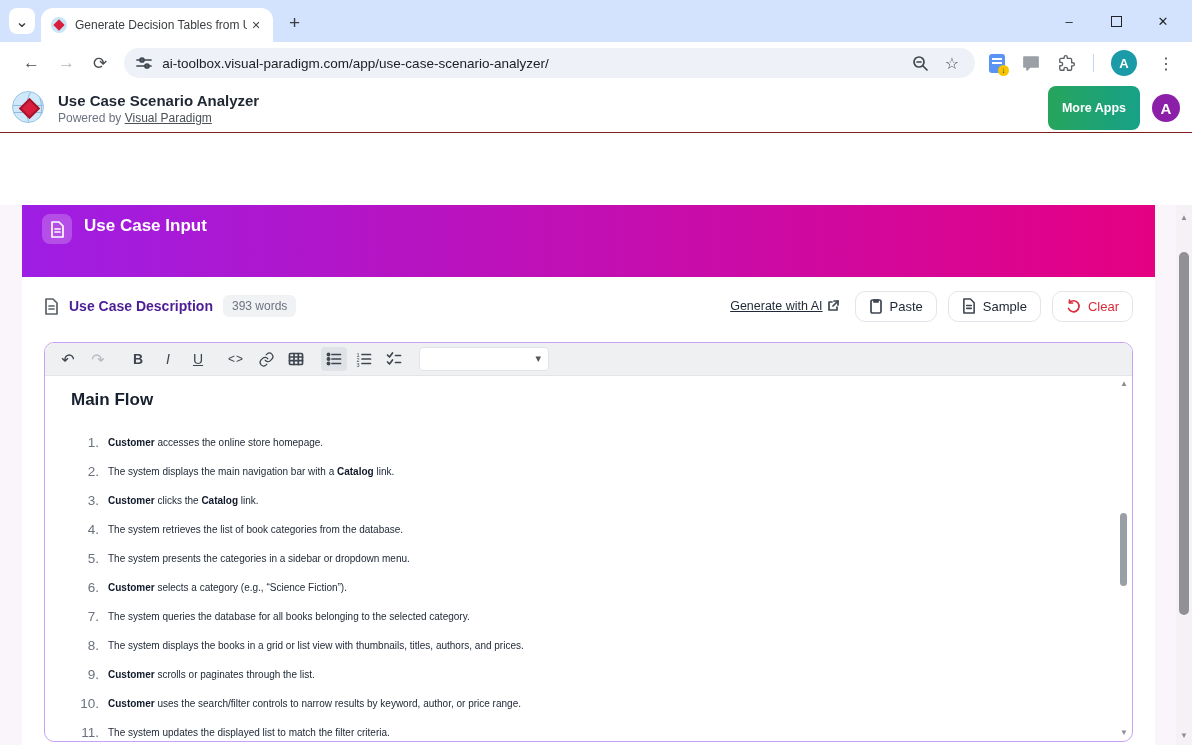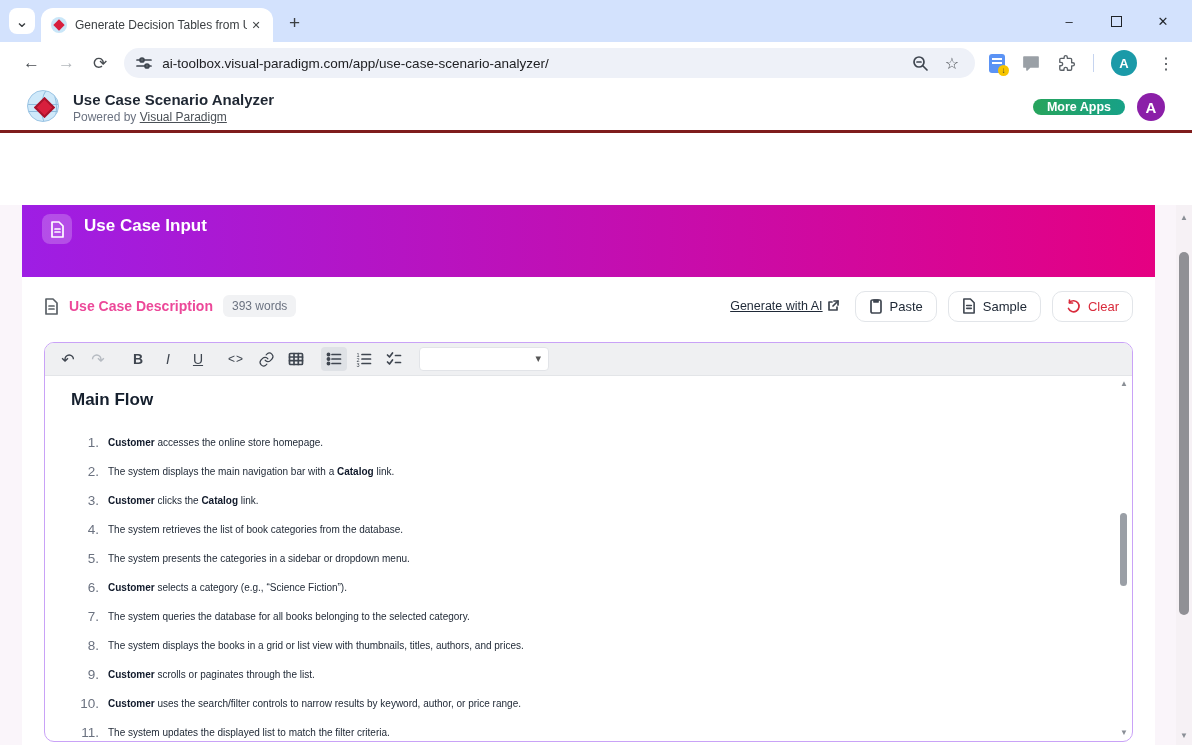--- a/index.html
+++ b/index.html
@@ -29,53 +29,53 @@
   .star { font-size:16px; color:#474c51; }
   .ext-area { display:flex; align-items:center; gap:17px; margin:0 4px; }
   .doc-ext { width:16px; height:19px; background:#5b93f5; border-radius:3px; position:relative; }
   .doc-ext::before { content:""; position:absolute; left:3px; top:4px; width:10px; height:2px; background:#fff; box-shadow:0 4px 0 #fff; }
   .doc-ext .bdg { position:absolute; right:-4px; bottom:-3px; width:11px; height:11px; background:#f7c500; border-radius:50%; color:#333; font-size:8px; display:flex; align-items:center; justify-content:center; }
   .divider-v { width:1px; height:18px; background:#c6d4ef; }
   .chrome-avatar { width:26px; height:26px; border-radius:50%; background:#1b9aa8; color:#fff; font-size:13px; font-weight:bold; display:flex; align-items:center; justify-content:center; }
   .kebab { font-size:16px; color:#474c51; margin-left:4px; }
 
   
-  .app-header { position:absolute; left:0; top:84px; width:1192px; height:49px; background:#fff; border-bottom:3px solid #7f1d1d; display:flex; align-items:center; padding:0 27px; }
+  .app-header { position:absolute; left:0; top:84px; width:1192px; height:49px; background:#fff; border-bottom:1px solid #7f1d1d; display:flex; align-items:center; padding:0 12px; }
   .logo { width:34px; height:34px; position:relative; flex:none; }
   .logo-globe { width:32px; height:32px; border-radius:50%; background:#cfe9fa; border:1px solid #9cc5e4; position:relative; overflow:hidden; }
   .logo-globe::before { content:""; position:absolute; left:13px; top:-2px; width:14px; height:36px; border:1px solid #8fbcdd; border-radius:50%; }
   .logo-globe::after { content:""; position:absolute; left:-2px; top:13px; width:36px; height:6px; border-top:1px solid #8fbcdd; border-bottom:1px solid #8fbcdd; }
   .logo-diamond { position:absolute; left:10px; top:10px; width:15px; height:15px; background:#d81f3d; border:2px solid #a8142c; transform:rotate(45deg); }
   .app-titles { margin-left:12px; }
   .app-title { font-size:15px; font-weight:bold; color:#1f2733; }
   .powered { font-size:12px; color:#6b7280; margin-top:2px; }
   .powered a { color:#4a5056; text-decoration:underline; }
   .header-right { margin-left:auto; display:flex; align-items:center; gap:12px; }
-  .more-apps { height:16px; padding:0 14px; border-radius:8px; border:none; background:linear-gradient(90deg,#27a45c,#17a187); color:#fff; font-size:12.5px; font-weight:bold; font-family:inherit;margin-left:48px; }
+  .more-apps { height:44px; padding:0 14px; border-radius:8px; border:none; background:linear-gradient(90deg,#27a45c,#17a187); color:#fff; font-size:12.5px; font-weight:bold; font-family:inherit;margin-left:48px; }
   .app-avatar { width:28px; height:28px; border-radius:50%; background:#8b1fa8; color:#fff; font-weight:bold; font-size:15px; display:flex; align-items:center; justify-content:center; }
 
   
   .stepper { position:absolute; left:0; top:133px; width:1192px; height:72px; background:#fff; }
   .step-line { position:absolute; left:319px; top:154px; width:553px; height:2px; background:#e8eaed; }
   .step-circle { position:absolute; top:144px; width:22px; height:22px; border-radius:50%; font-size:12px; display:flex; align-items:center; justify-content:center; }
   .step-circle.active { background:#4b7bf5; color:#fff; }
   .step-circle.idle { background:#f1f3f4; color:#5f6368; }
   .step-label { position:absolute; top:176px; width:200px; text-align:center; font-size:12.5px; color:#707784; }
 
   
   .main { position:absolute; left:0; top:205px; width:1192px; height:540px; background:#faf5fa; }
   .banner { position:absolute; left:22px; top:0; width:1133px; height:72px; background:linear-gradient(90deg,#9e1ee4,#e50082); color:#fff; }
   .banner-icon { position:absolute; left:20px; top:9px; width:30px; height:30px; border-radius:8px; background:rgba(255,255,255,.22); display:flex; align-items:center; justify-content:center; }
   .banner-title { position:absolute; left:62px; top:11px; font-size:17px; font-weight:bold; }
   .banner-sub { position:absolute; left:20px; top:44px; font-size:13px; }
 
   .card { position:absolute; left:22px; top:72px; width:1133px; height:468px; background:#fff; }
   .desc-row { position:absolute; left:0; top:0; width:100%; height:58px; display:flex; align-items:center; padding:0 22px; }
   .desc-left { display:flex; align-items:center; gap:10px; }
-  .desc-label { font-size:14px; font-weight:bold; color:#ec4899; }
+  .desc-label { font-size:14px; font-weight:bold; color:#4c1d95; }
   .word-badge { background:#f1f2f4; color:#6b7280; font-size:12px; padding:4px 9px; border-radius:6px; }
   .desc-right { margin-left:auto; display:flex; align-items:center; gap:11px; }
   .gen-link { font-size:12.5px; color:#1f2937; text-decoration:underline; display:flex; align-items:center; gap:4px; margin-right:5px; }
   .btn { height:31px; padding:0 13px; border-radius:10px; border:1px solid #e2e5e9; background:#fff; display:flex; align-items:center; gap:7px; font-size:13px; color:#202a37; font-family:inherit; }
   .btn.clear { color:#d92b3c; }
 
   
   .editor { position:absolute; left:22px; top:65px; width:1089px; height:400px; border:1px solid #c9a2f7; border-radius:10px; background:#fff; overflow:hidden; }
   .ed-toolbar { height:33px; background:#eff0f2; border-bottom:1px solid #e3e5e8; display:flex; align-items:center; padding:0 10px; gap:4px; }
   .tbtn { width:26px; height:24px; border-radius:4px; display:flex; align-items:center; justify-content:center; color:#3f4650; font-size:14px; }

